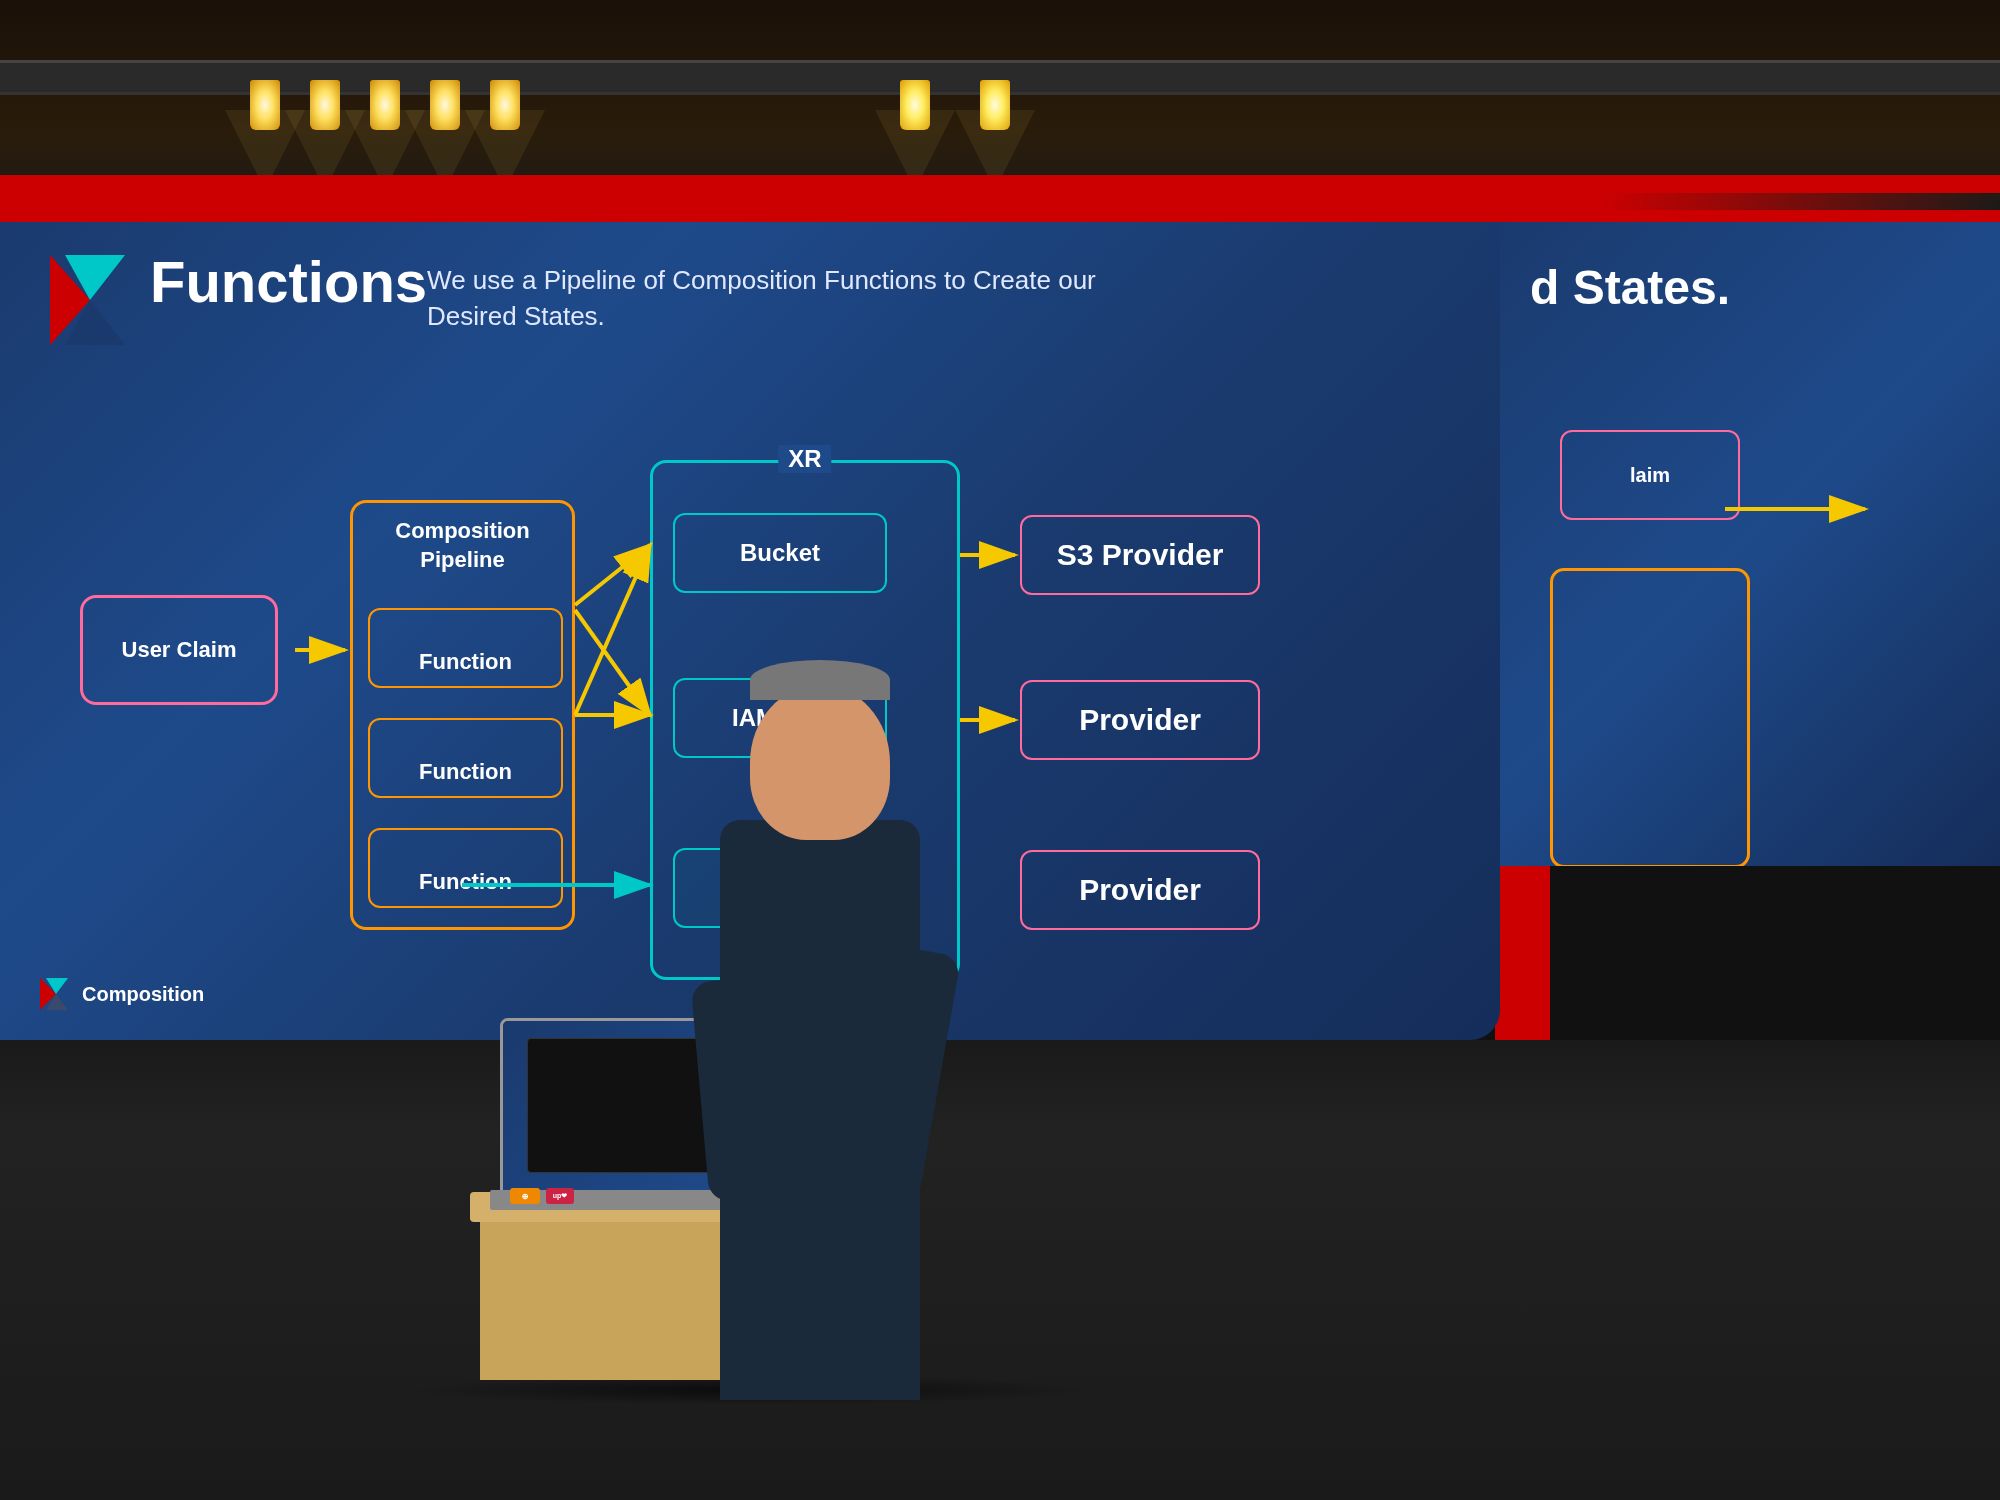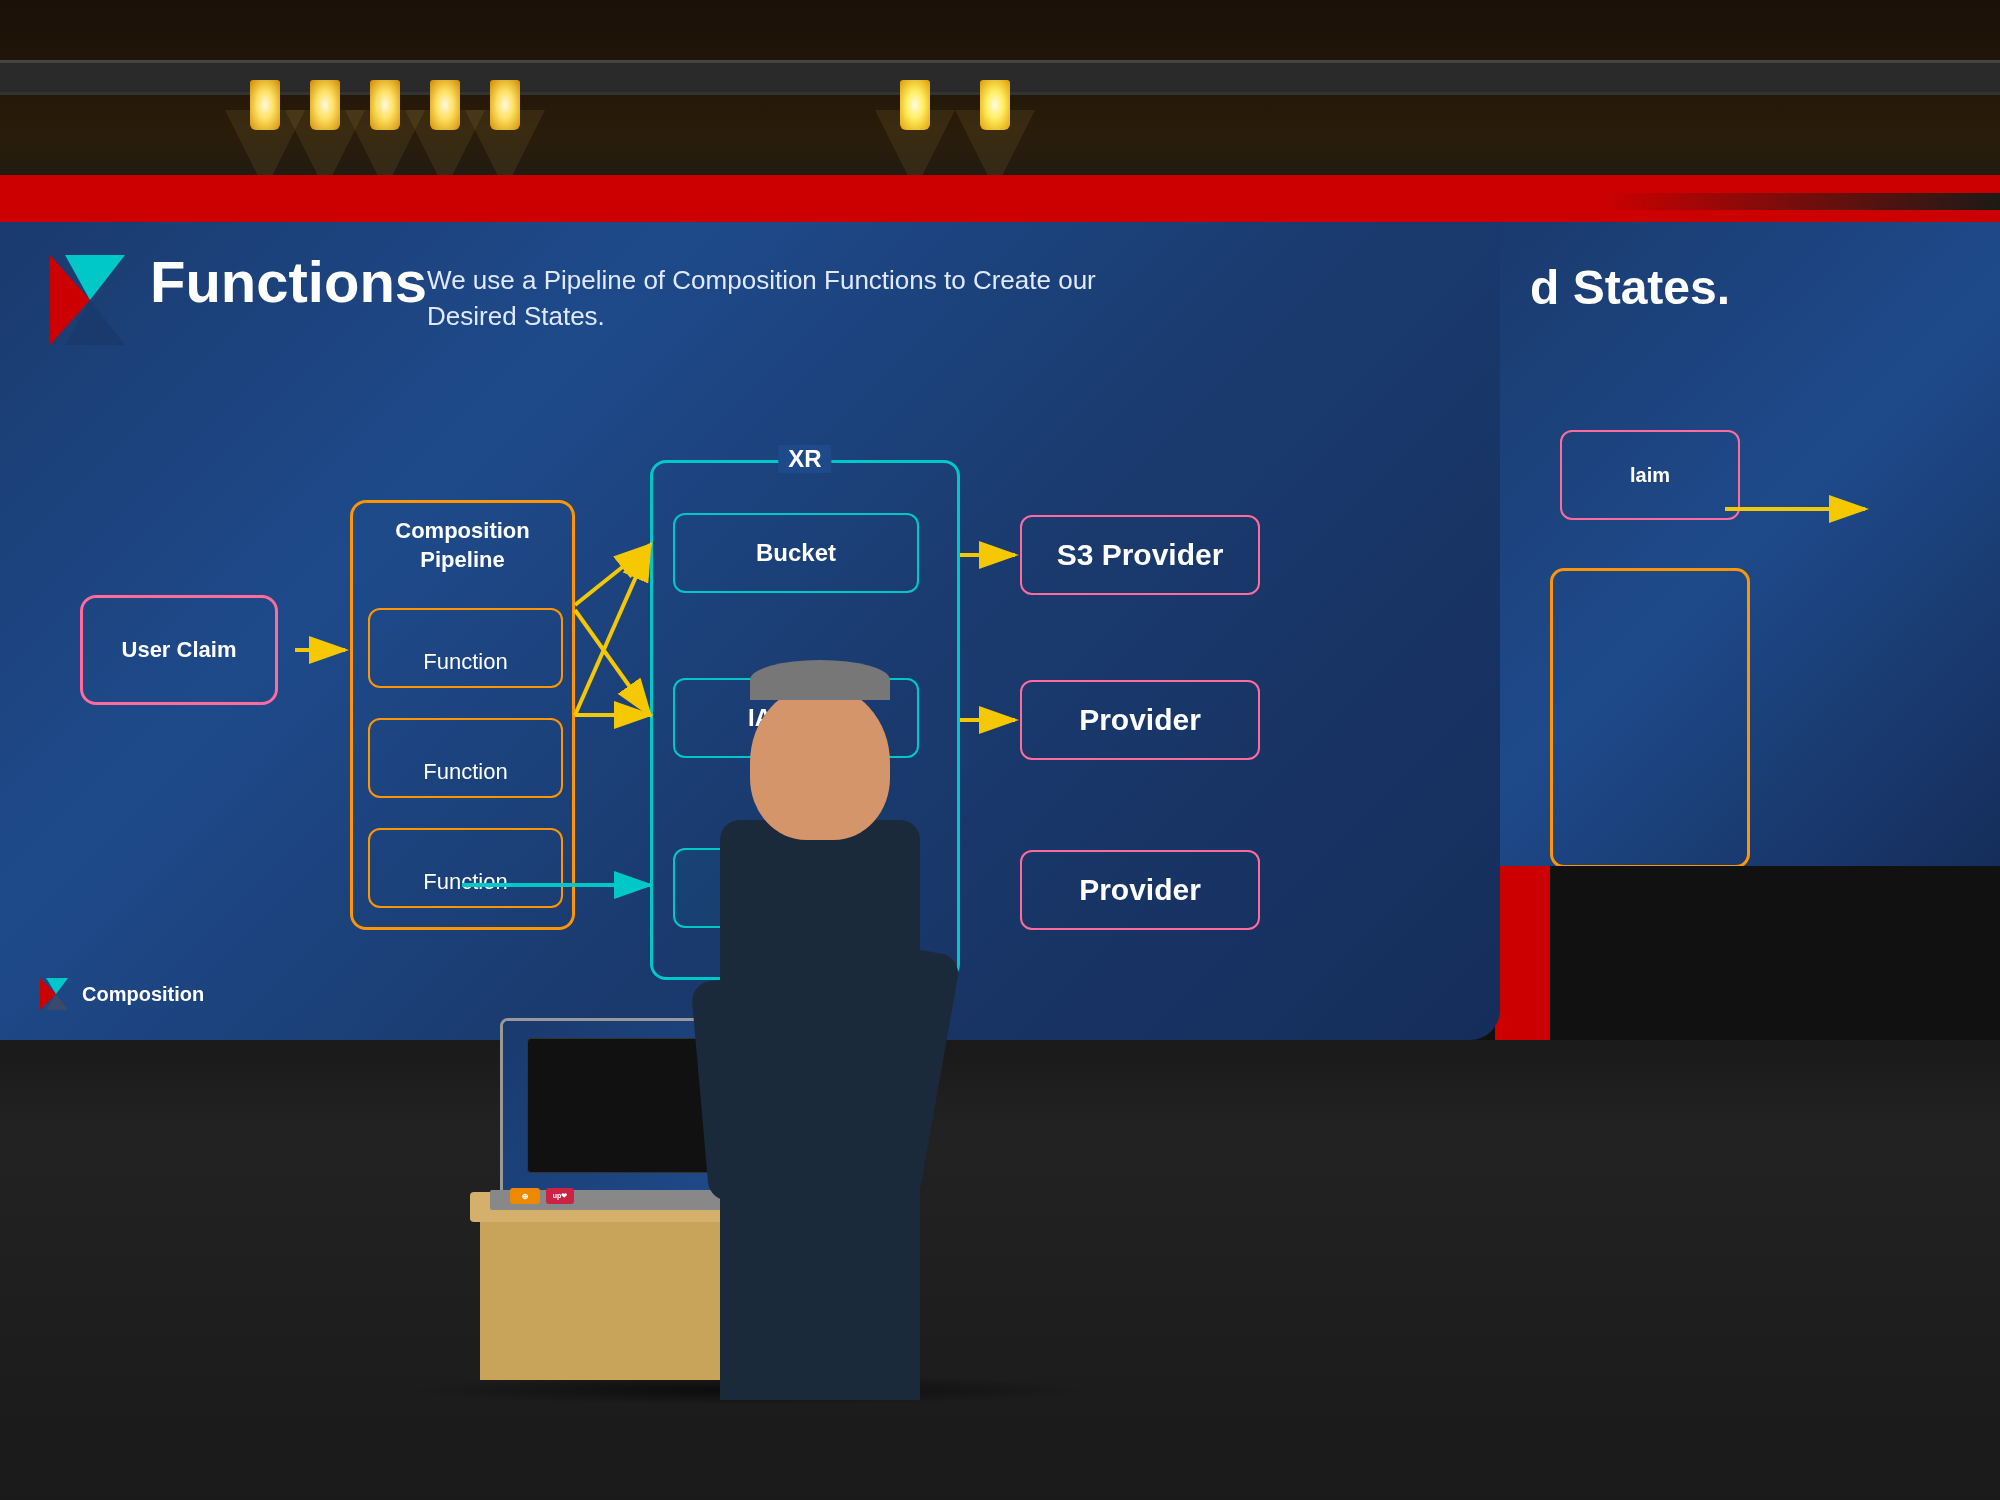--- a/index.html
+++ b/index.html
@@ -221,21 +221,21 @@
       border-radius: 12px;
       display: flex;
       align-items: center;
       justify-content: center;
       background: transparent;
     }
 
     .function-label {
       color: #ffffff;
       font-size: 22px;
-      font-weight: 400;
+      font-weight: 700;
       margin-top: 27px;
     }
 
     
     .box-xr-outer {
       position: absolute;
       left: 580px;
       top: 0;
       width: 305px;
       height: 530px;
@@ -253,21 +253,21 @@
       font-size: 24px;
       font-weight: 700;
       background: #1e4a8a;
       padding: 0 10px;
     }
 
     
     .box-xr-item {
       position: absolute;
       left: 20px;
-      width: 246px;
+      width: 214px;
       height: 80px;
       border: 2px solid #00c8c8;
       border-radius: 12px;
       display: flex;
       align-items: center;
       justify-content: center;
       background: transparent;
     }
 
     .xr-item-label {

